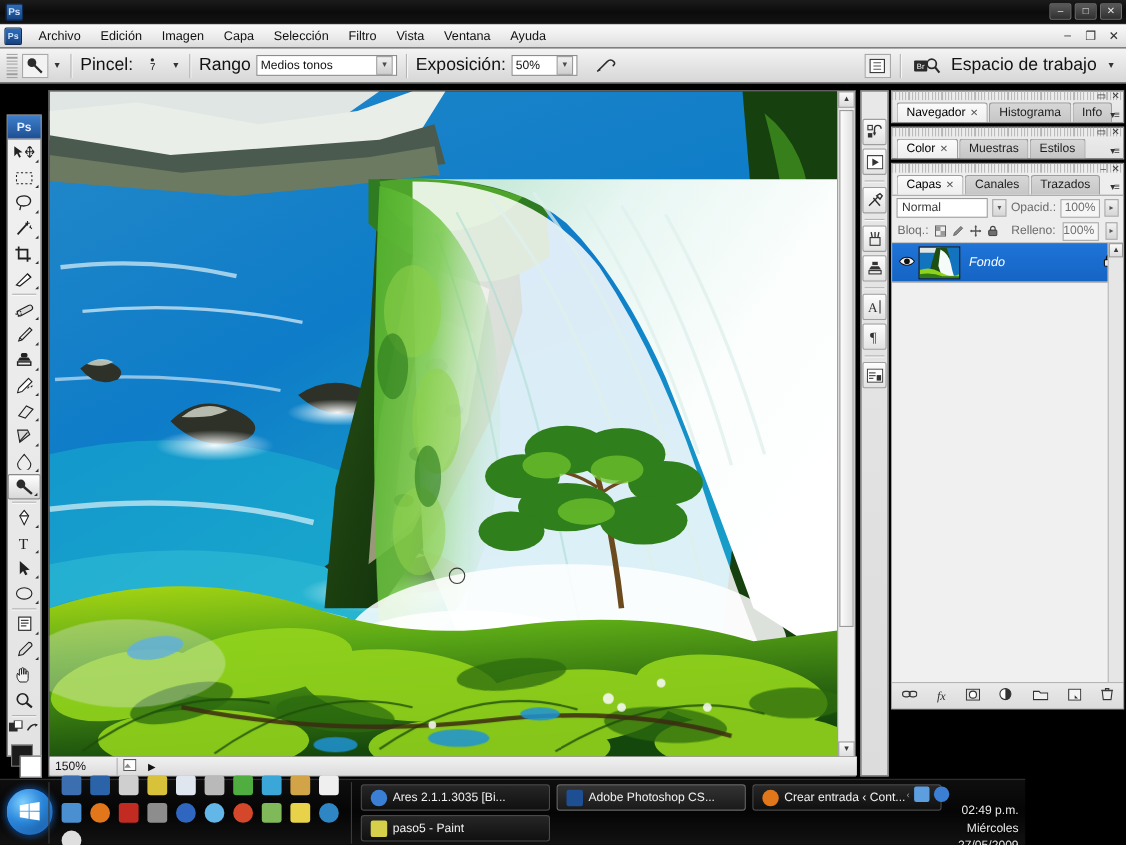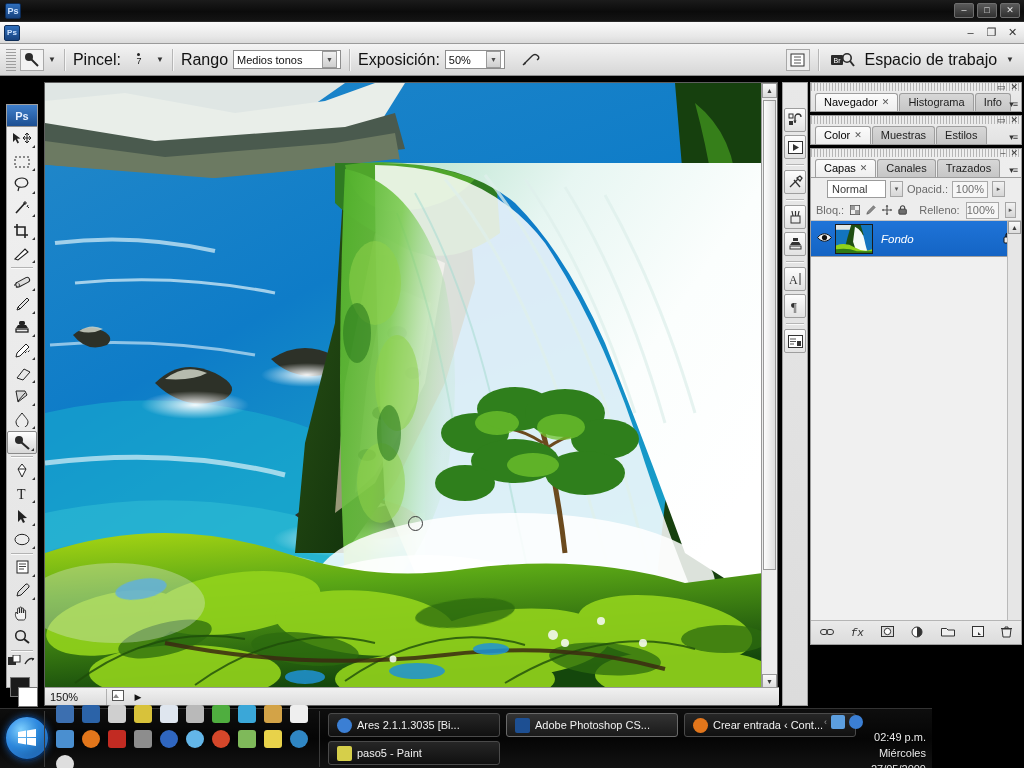--- a/index.html
+++ b/index.html
@@ -218,21 +218,21 @@
     display: flex; align-items: center; gap: 4px; white-space: nowrap;
   }
   .ptab.sel { background: linear-gradient(180deg,#fbfbfb,#eeeeee); color: #000; }
   .ptab .x { font-size: 9px; color: #555; }
   .panel-menu {
     position: absolute; right: 4px; bottom: 2px;
     color: #333; font-size: 9px; letter-spacing: -1px;
   }
   .panel-body { border-top: 1px solid #9e9e9e; background: #ededed; }
 
-  .rowline { display: flex; align-items: center; height: 22px; padding: 0 16px; gap: 4px; }
+  .rowline { display: flex; align-items: center; height: 22px; padding: 0 4px; gap: 4px; }
   .blend-combo {
     flex: 1; height: 18px; border: 1px solid #9b9b9b; background: #fff;
     display: flex; align-items: center; padding: 0 4px; color: #3a3a3a; font-size: 11px;
   }
   .mini-arrow { width: 13px; height: 16px; border: 1px solid #a6a6a6;
     background: linear-gradient(180deg,#f2f2f2,#d6d6d6);
     display: flex; align-items: center; justify-content: center; font-size: 7px; color: #555; }
   .small-lab { color: #6a6a6a; font-size: 11px; white-space: nowrap; }
   .val-box {
     width: 36px; height: 17px; border: 1px solid #a9a9a9; background: #f6f6f6;
@@ -311,20 +311,31 @@
     <div class="ps-badge">Ps</div>
     <div class="winbtns">
       <div class="winbtn">–</div>
       <div class="winbtn">□</div>
       <div class="winbtn">✕</div>
     </div>
   </div>
 
   <div class="menubar">
     <div class="mini-badge">Ps</div>
+    <div class="menuitems">
+      <span>Archivo</span>
+      <span>Edición</span>
+      <span>Imagen</span>
+      <span>Capa</span>
+      <span>Selección</span>
+      <span>Filtro</span>
+      <span>Vista</span>
+      <span>Ventana</span>
+      <span>Ayuda</span>
+    </div>
     <div class="docwin-btns">
       <span>–</span>
       <span>❐</span>
       <span>✕</span>
     </div>
   </div>
 
   <div class="optionsbar">
     <div class="grip"></div>
     <div class="tool-swatch">
@@ -336,21 +347,21 @@
     <span class="caret">▼</span>
     <div class="opt-sep"></div>
     <span class="opt-label">Pincel:</span>
     <div class="brush-preview">
       <div class="brush-dot"></div>
       <span>7</span>
     </div>
     <span class="caret">▼</span>
     <div class="opt-sep"></div>
     <span class="opt-label">Rango</span>
-    <div class="combo" style="width:108px">
+    <div class="combo" style="width:128px">
       <span style="flex:1">Medios tonos</span>
       <span class="arrowbox">▼</span>
     </div>
     <div class="opt-sep"></div>
     <span class="opt-label">Exposición:</span>
     <div class="combo" style="width:60px">
       <span style="flex:1">50%</span>
       <span class="arrowbox">▼</span>
     </div>
     <div style="width:14px"></div>
@@ -959,21 +970,21 @@
           </div>
         </div>
 
         <div class="panel-footer">
           <span>
             <svg width="14" height="10" viewBox="0 0 14 10">
               <rect x="0.5" y="2.5" width="7" height="5" rx="2.5" fill="none" stroke="#333"></rect>
               <rect x="6.5" y="2.5" width="7" height="5" rx="2.5" fill="none" stroke="#333"></rect>
             </svg>
           </span>
-          <span style="font-style:italic;font-family:Liberation Mono, monospace">fx</span>
+          <span style="font-style:italic;font-family:Liberation Serif, serif">fx</span>
           <span>
             <svg width="13" height="11" viewBox="0 0 13 11">
               <rect x="0.5" y="0.5" width="12" height="10" fill="#dcdcdc" stroke="#333"></rect>
               <circle cx="6.5" cy="5.5" r="3.2" fill="#fff" stroke="#333"></circle>
             </svg>
           </span>
           <span>
             <svg width="13" height="12" viewBox="0 0 13 12">
               <circle cx="6" cy="6" r="5" fill="#fff" stroke="#333"></circle>
               <path d="M6 1 a5 5 0 0 1 0 10 Z" fill="#333"></path>

